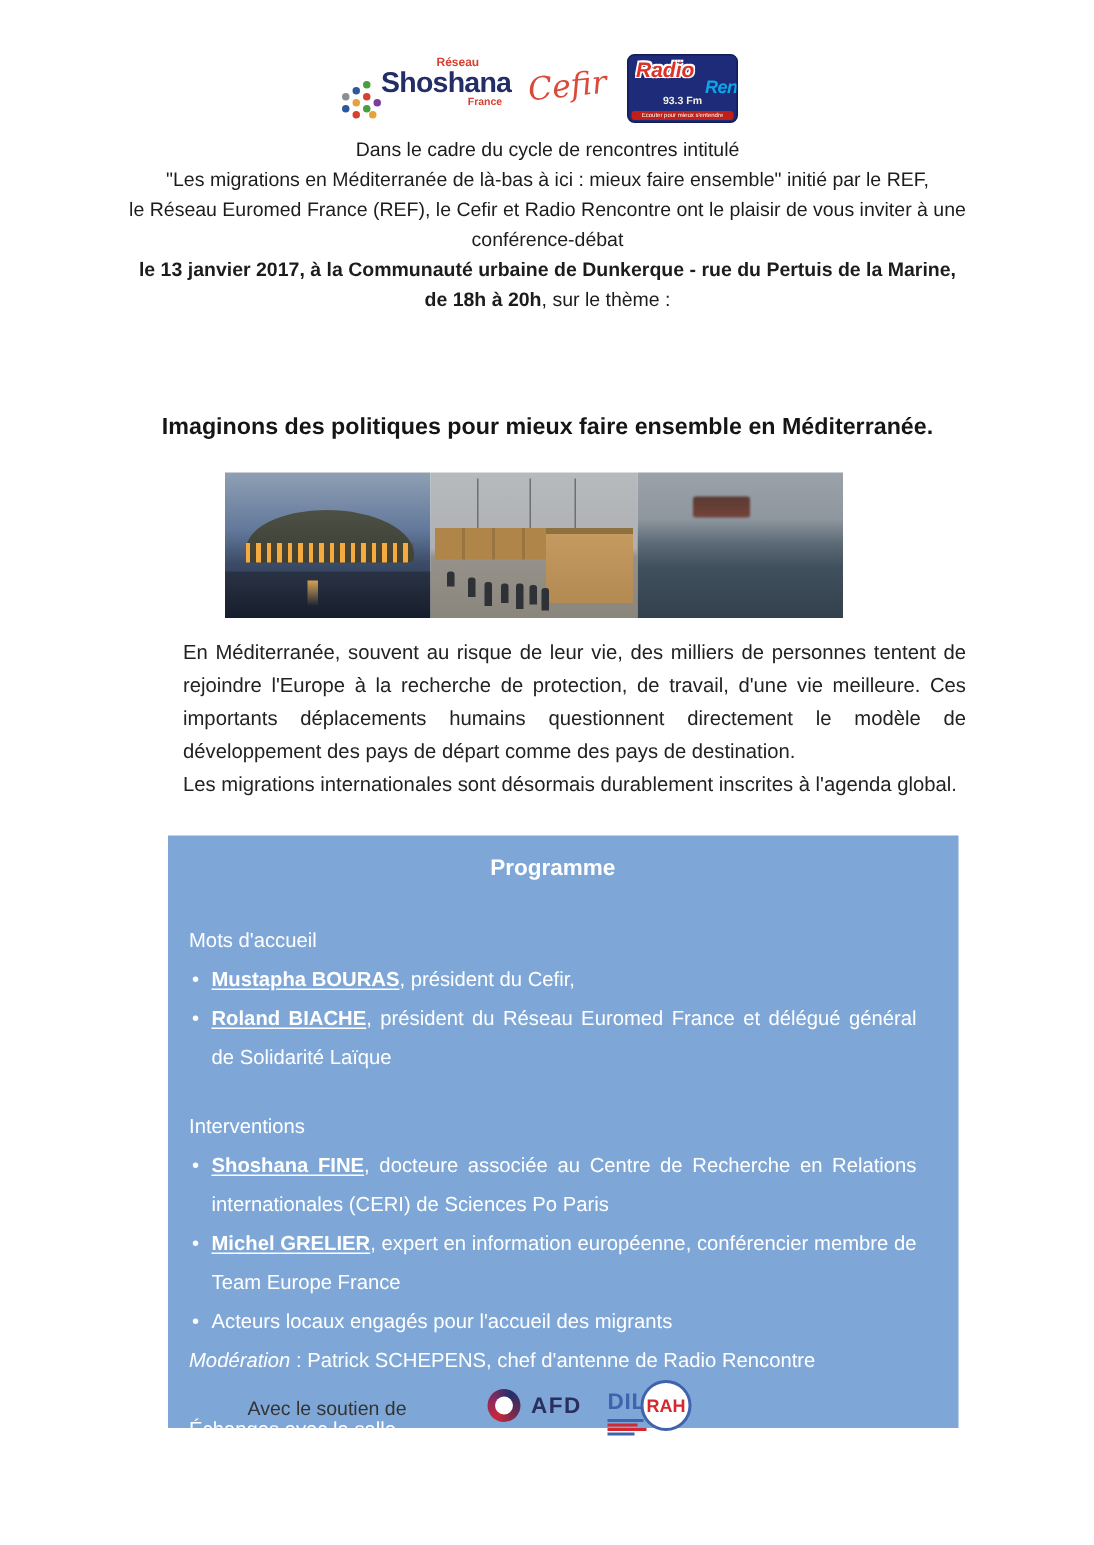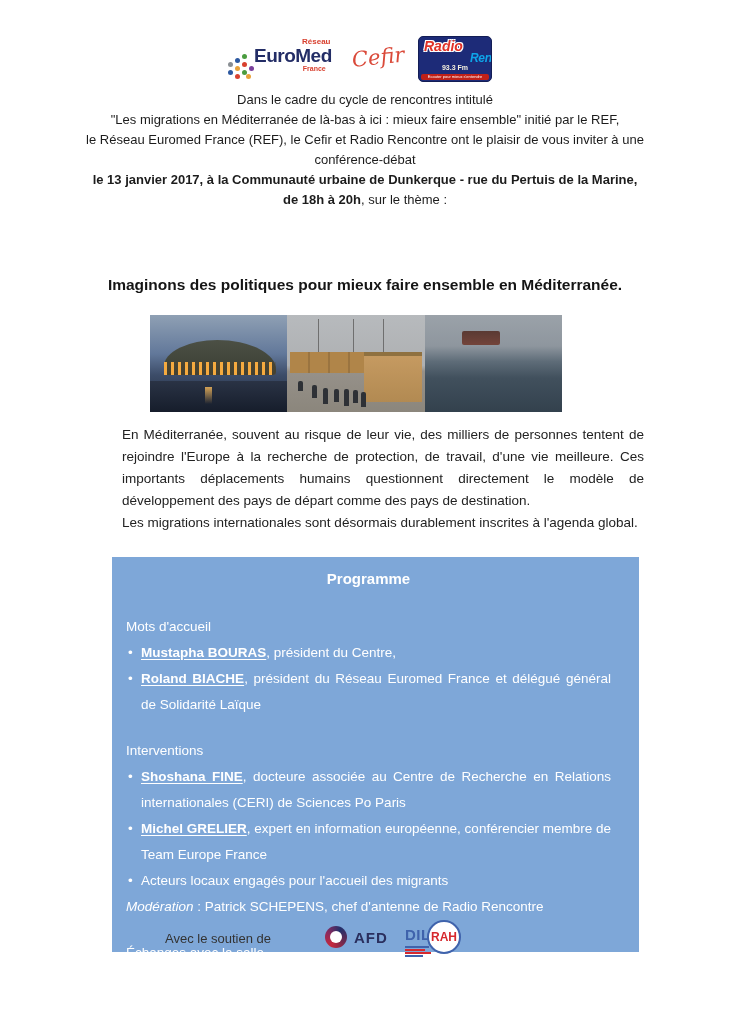--- a/index.html
+++ b/index.html
@@ -11,21 +11,21 @@
     font-family:"Liberation Sans", sans-serif;
     color:#1c1c1c;
     overflow:hidden;
   }
   
   .logos{position:absolute;top:34px;left:0;width:729px;height:50px;}
   .logo-euromed{position:absolute;left:228px;top:4px;width:110px;height:44px;}
   .em-dots{position:absolute;left:0;bottom:2px;width:26px;height:26px;}
   .em-dots i{position:absolute;width:5px;height:5px;border-radius:50%;}
   .em-text{position:absolute;left:26px;top:0;}
-  .em-reseau{display:block;color:#d8402f;font-size:8px;font-weight:bold;margin-left:14px;line-height:8px;padding-left:34px;}
+  .em-reseau{display:block;color:#d8402f;font-size:8px;font-weight:bold;margin-left:3px;line-height:8px;padding-left:34px;}
   .em-name{display:block;color:#232d66;font-size:19px;font-weight:bold;letter-spacing:-0.5px;line-height:19px;}
   .em-france{display:block;color:#d8402f;font-size:7px;font-weight:bold;text-align:right;line-height:8px;margin-right:6px;}
   .logo-cefir{position:absolute;left:352px;top:2px;width:40px;height:44px;
     color:#da4a3a;font-family:"DejaVu Serif", serif;font-style:italic;font-size:21px;
     transform:rotate(-6deg);text-align:center;line-height:44px;}
   .logo-radio{position:absolute;left:418px;top:2px;width:72px;height:44px;background:#1d2b78;
     border-radius:5px;border:1px solid #131d55;overflow:hidden;}
   .rr-radio{position:absolute;left:5px;top:1px;color:#e03127;font-weight:bold;font-style:italic;font-size:14px;
     text-shadow:1px 1px 0 #fff,-1px -1px 0 #fff,1px -1px 0 #fff,-1px 1px 0 #fff;}
   .rr-rencontre{position:absolute;left:4px;top:14px;color:#0ea5e9;font-weight:bold;font-style:italic;font-size:12px;letter-spacing:-0.3px;margin-left:47px;}
@@ -110,21 +110,21 @@
         <i style="left:14px;top:8px;background:#d8412f"></i>
         <i style="left:7px;top:12px;background:#e8a23a"></i>
         <i style="left:0;top:16px;background:#2c58a0"></i>
         <i style="left:14px;top:16px;background:#4a9c3f"></i>
         <i style="left:21px;top:12px;background:#7a3f9b"></i>
         <i style="left:7px;top:20px;background:#d8412f"></i>
         <i style="left:18px;top:20px;background:#e8a23a"></i>
       </span>
       <span class="em-text">
         <span class="em-reseau">Réseau</span>
-        <span class="em-name">EuroMed</span>
+        <span class="em-name">Shoshana</span>
         <span class="em-france">France</span>
       </span>
     </div>
     <div class="logo-cefir">Cefir</div>
     <div class="logo-radio">
       <span class="rr-radio">Radio</span>
       <span class="rr-rencontre">Rencontre</span>
       <span class="rr-freq">93.3 Fm</span>
       <span class="rr-band">Ecouter pour mieux s'entendre</span>
     </div>
@@ -170,21 +170,21 @@
   <div class="bodytext">
     <div>En Méditerranée, souvent au risque de leur vie, des milliers de personnes tentent de rejoindre l'Europe à la recherche de protection, de travail, d'une vie meilleure. Ces importants déplacements humains questionnent directement le modèle de développement des pays de départ comme des pays de destination.</div>
     <div>Les migrations internationales sont désormais durablement inscrites à l'agenda global.</div>
   </div>
 
   <div class="progbox" id="progbox" style="background: rgb(126, 167, 216);">
     <div class="prog-title">Programme</div>
 
     <div class="p-section-title">Mots d'accueil</div>
     <ul>
-      <li><span class="p-name">Mustapha BOURAS</span><span>, président du Centre,</span></li>
+      <li><span class="p-name">Mustapha BOURAS</span><span>, président du Cefir,</span></li>
       <li><span class="p-name">Roland BIACHE</span><span>, président du Réseau Euromed France et délégué général de Solidarité Laïque</span></li>
     </ul>
 
     <div class="p-gap"></div>
 
     <div class="p-section-title">Interventions</div>
     <ul>
       <li><span class="p-name">Shoshana FINE</span><span>, docteure associée au Centre de Recherche en Relations internationales (CERI) de Sciences Po Paris</span></li>
       <li><span class="p-name">Michel GRELIER</span><span>, expert en information européenne, conférencier membre de Team Europe France</span></li>
       <li><span class="p-name"></span><span>Acteurs locaux engagés pour l'accueil des migrants</span></li>

